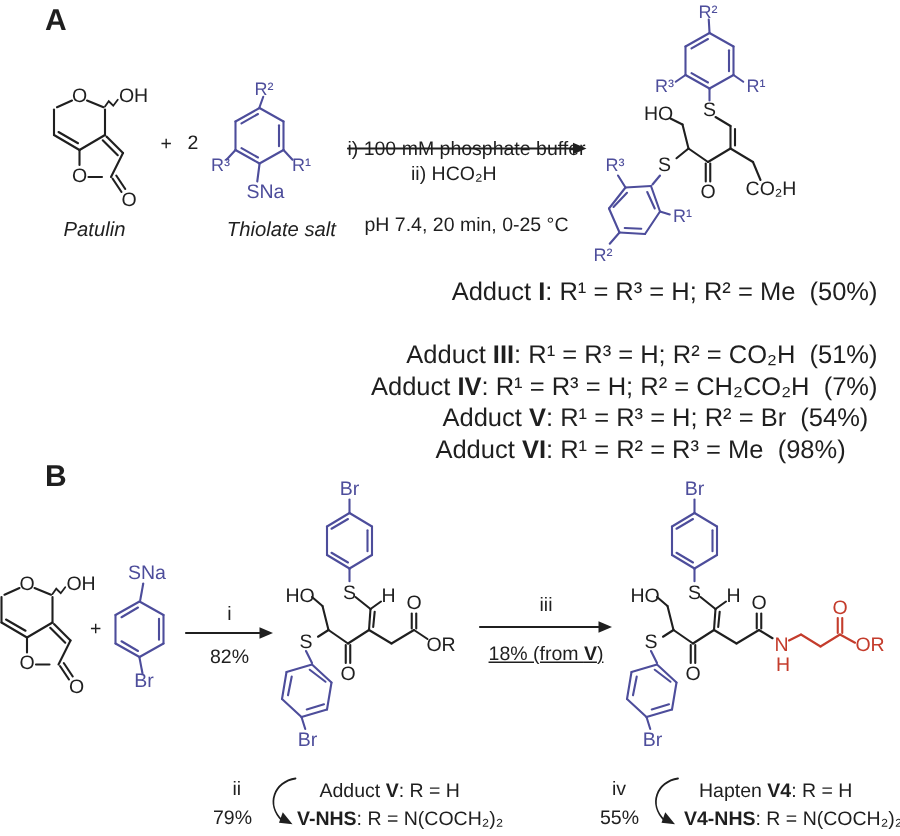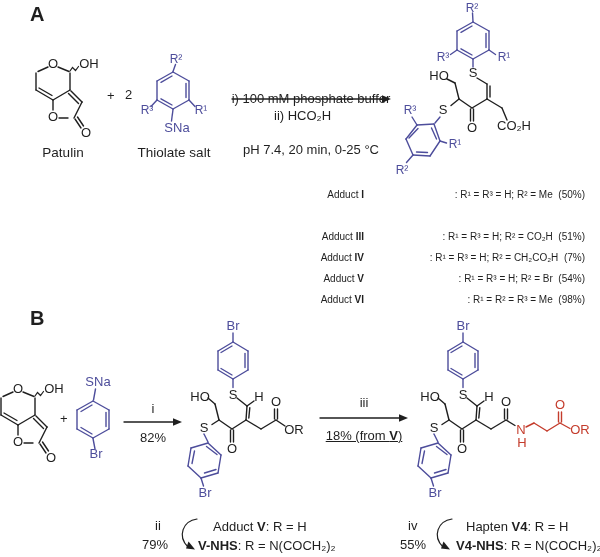--- a/index.html
+++ b/index.html
@@ -2,24 +2,24 @@
 <html><head>
 <meta charset="utf-8">
 <style>
   html,body{margin:0;padding:0;background:#ffffff;}
   #fig{position:relative;width:600px;height:557px;background:#ffffff;overflow:hidden;
        font-family:"Liberation Sans","DejaVu Sans",sans-serif;color:#1f1f1f;}
   .abs{position:absolute;}
   .txt{position:absolute;font-size:13px;line-height:17px;white-space:pre;color:#1f1f1f;}
   .center{text-align:center;}
   .panel-label{font-size:20px;font-weight:bold;line-height:20px;}
-  .name-label{font-size:13.5px;}
+  .name-label{font-size:13.5px;font-style:italic;}
   .bold{font-weight:bold;}
   
-  .adduct-row{display:flex;height:21px;align-items:center;font-size:10px;white-space:pre;justify-content:space-between;}
+  .adduct-row{display:flex;height:21px;align-items:center;font-size:17px;white-space:pre;}
   .adduct-name{width:124px;text-align:right;}
   
   svg{position:absolute;overflow:visible;}
   svg line, svg polyline, svg path{fill:none;stroke-width:1.4;stroke-linecap:round;}
   .bk{stroke:#1f1f1f;}
   .bl{stroke:#4d4d9b;}
   .rd{stroke:#c43c2c;}
   .thin{stroke-width:1.2;}
   svg text{font-family:"Liberation Sans","DejaVu Sans",sans-serif;font-size:13px;}
   .tbk{fill:#1f1f1f;}
@@ -78,21 +78,21 @@
       <line class="bl" x1="35" y1="21.5" x2="37.5" y2="14.5"></line>
       <line class="bl" x1="19" y1="50" x2="13" y2="56.5"></line>
       <line class="bl" x1="51" y1="50" x2="57" y2="56.5"></line>
       <line class="bl" x1="35" y1="59.5" x2="33.5" y2="71"></line>
     </g>
     <text class="tbl mid f12" x="38" y="13">R²</text>
     <text class="tbl mid f12" x="9" y="64">R³</text>
     <text class="tbl mid f12" x="63" y="64">R¹</text>
     <text class="tbl mid" x="39" y="82">SNa</text>
   </svg>
-  <div class="txt name-label center" style="left:124px;top:144px;width:100px;">Thiolate salt</div>
+  <div class="txt name-label center" style="left:124px;top:144px;width:100px;text-align:right;">Thiolate salt</div>
 
   <div class="txt center" style="left:222px;top:56px;width:178px;">
     <div>i) 100 mM phosphate buffer</div>
     <div>pH 7.4, 20 min, 0-25 °C</div>
   </div>
   <svg class="abs" style="left:230px;top:92px;" width="164" height="14" viewBox="0 0 164 14">
     <line class="bk" x1="2" y1="7" x2="152" y2="7"></line>
     <polygon class="ah" points="152,3.2 161,7 152,10.8"></polygon>
   </svg>
   <div class="txt" style="left:241px;top:107px;padding-left:33px;">ii) HCO₂H</div>

